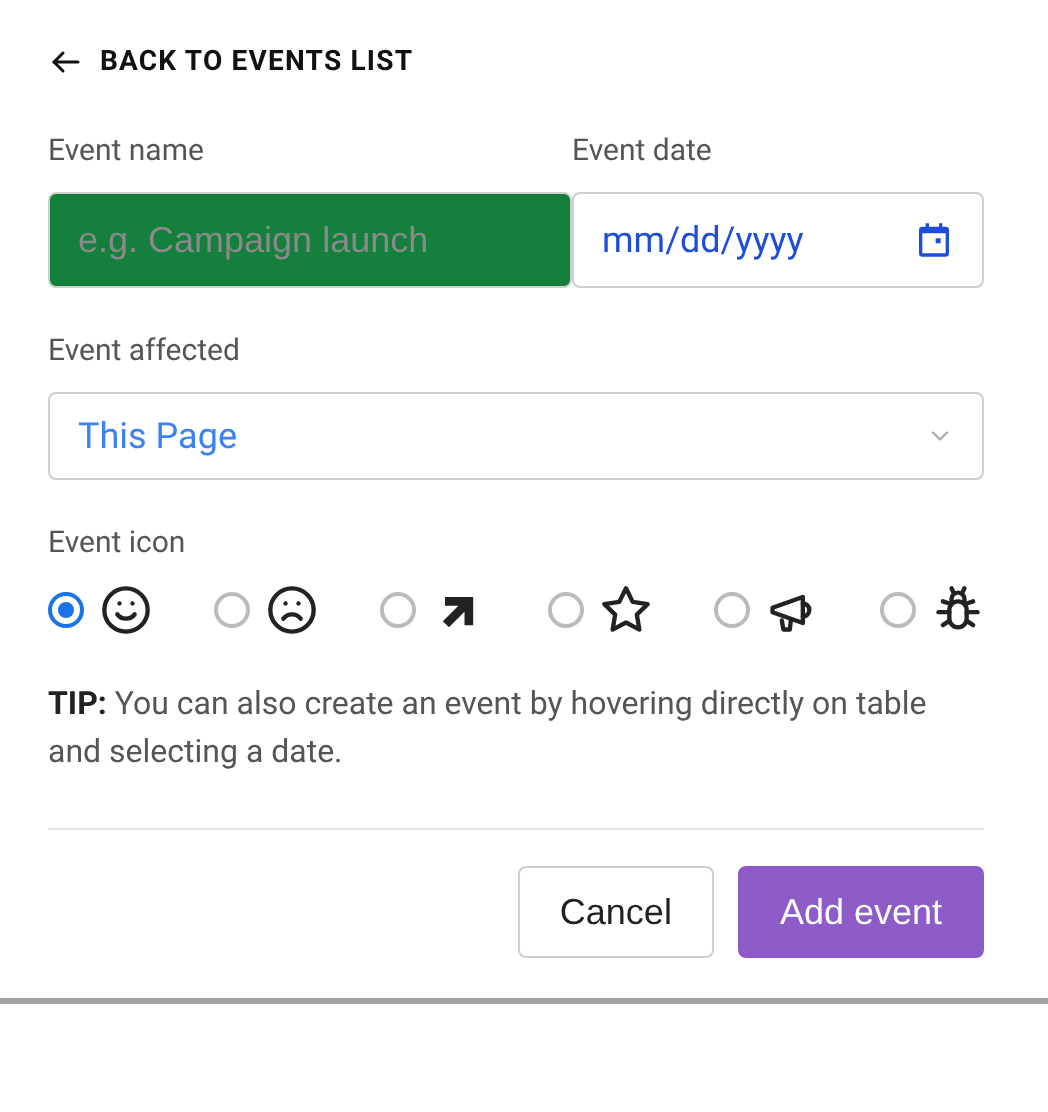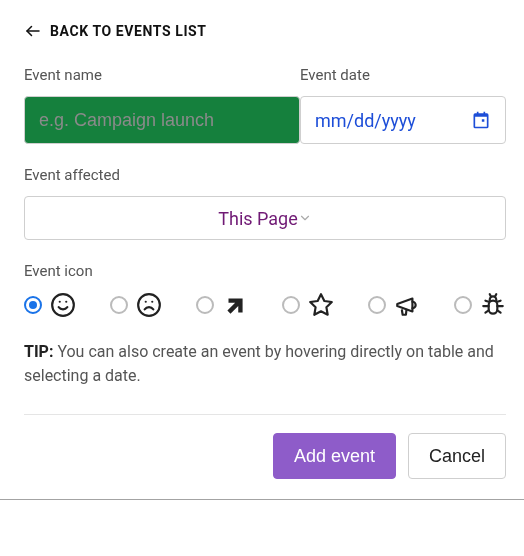--- a/index.html
+++ b/index.html
@@ -4,22 +4,22 @@
   <style>
     * { box-sizing: border-box; }
     html, body { margin: 0; padding: 0; }
     body {
       font-family: -apple-system, BlinkMacSystemFont, "Segoe UI", Roboto, Helvetica, Arial, sans-serif;
       color: #222;
       background: #fff;
       width: 524px;
     }
     .panel {
-      padding: 22px 18px 20px 24px;
-      border-bottom: 1px solid #a3a3a3;
+      padding: 22px 32px 20px 24px;
+      border-bottom: 3px solid #a3a3a3;
     }
 
     
     .back-link {
       display: inline-flex;
       align-items: center;
       gap: 8px;
       cursor: pointer;
       margin-bottom: 26px;
       color: #111;
@@ -78,24 +78,24 @@
     }
     .date-input .cal-icon { display:inline-flex; }
 
     .select {
       width: 100%;
       height: 44px;
       border: 1px solid #cfcfcf;
       border-radius: 4px;
       display: flex;
       align-items: center;
-      justify-content: center;
+      justify-content: space-between;
       padding: 0 14px;
       font-size: 18px;
-      color: #701a75;
+      color: #3b82f6;
       cursor: pointer;
       background: #fff;
     }
     .select .chev { color: #aaa; display:inline-flex; }
 
     
     .icon-row {
       display: flex;
       align-items: center;
       justify-content: space-between;
@@ -294,17 +294,17 @@
   </div>
 
   <div class="tip">
     <b>TIP:</b>
     <span>You can also create an event by hovering directly on table and selecting a date.</span>
   </div>
 
   <div class="divider"></div>
 
   <div class="actions">
+    <button class="btn btn-secondary">Cancel</button>
     <button class="btn btn-primary">Add event</button>
-    <button class="btn btn-secondary">Cancel</button>
   </div>
 
 </div>
 
 </body></html>

